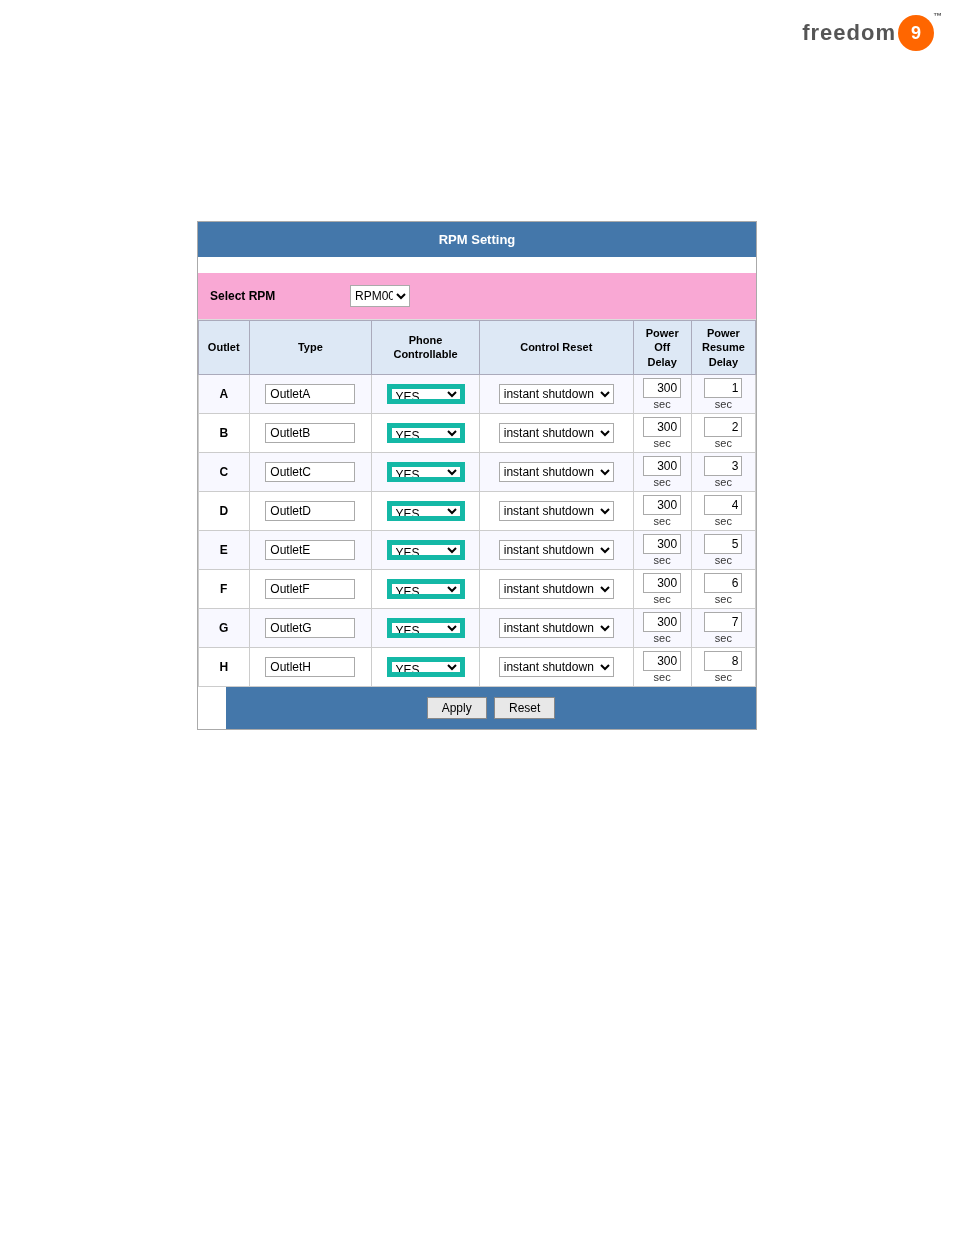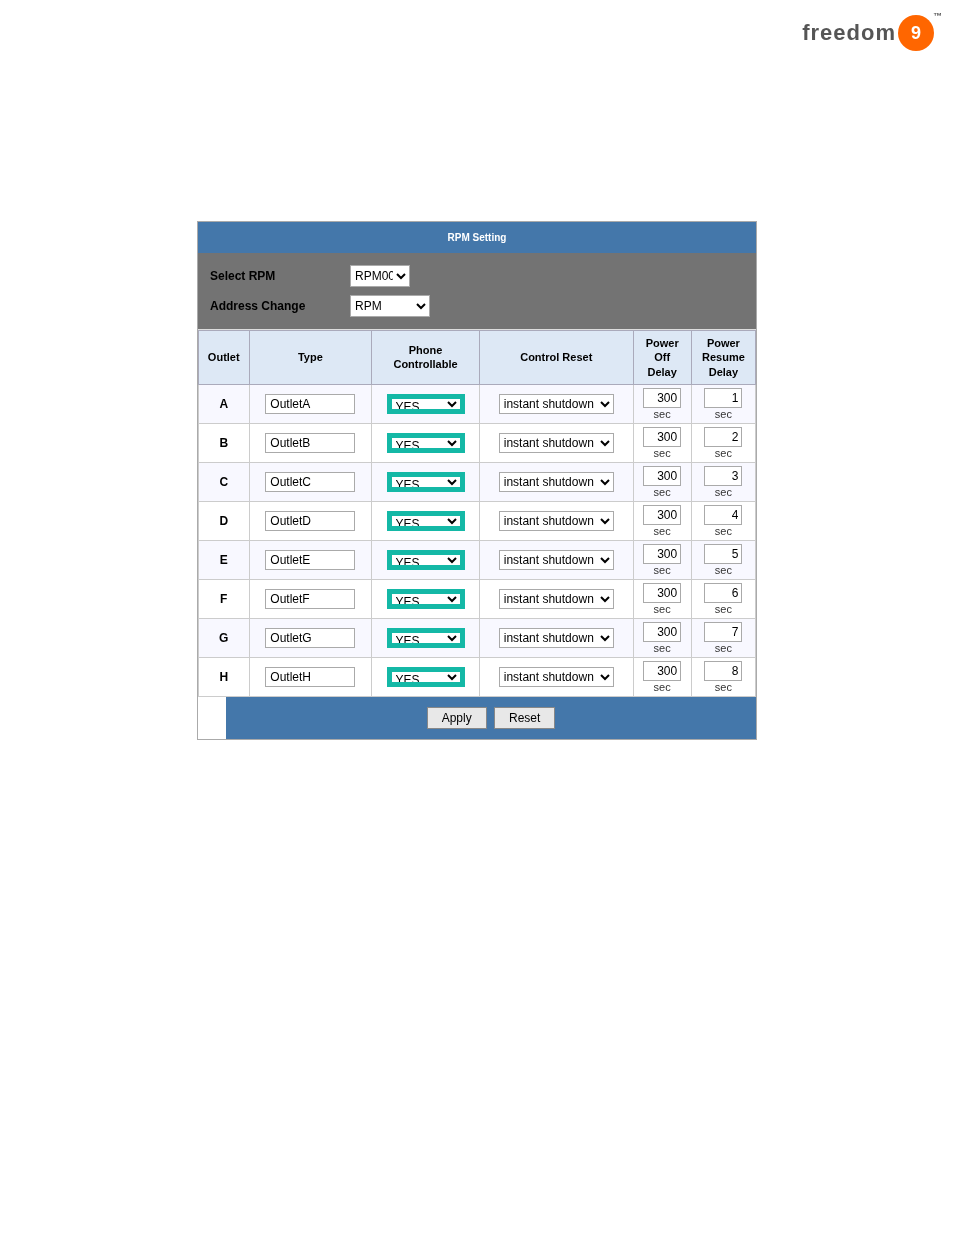--- a/index.html
+++ b/index.html
@@ -67,29 +67,30 @@
       width: 560px;
       border: 1px solid #aaa;
     }
 
     
     .rpm-title {
       background: #4477aa;
       color: white;
       text-align: center;
       padding: 10px;
-      font-size: 10px;
+      font-size: 13px;
       font-weight: bold;
     }
 
     
     .settings-section {
-      background: #737373;
+      background: #f9a8d4;
       padding: 8px 12px;
       border-bottom: 1px solid #ddd;
+      margin-top: 16px;
     }
 
     .settings-row {
       display: flex;
       align-items: center;
       padding: 4px 0;
     }
 
     .settings-label {
       width: 140px;
@@ -243,28 +244,20 @@
   <div class="rpm-table-wrapper">
 
     <div class="rpm-title">RPM Setting</div>
 
     <div class="settings-section">
       <div class="settings-row">
         <div class="settings-label">Select RPM</div>
         <div class="settings-value">
           <select class="rpm-select">
             <option>RPM00</option>
-          </select>
-        </div>
-      </div>
-      <div class="settings-row">
-        <div class="settings-label">Address Change</div>
-        <div class="settings-value">
-          <select class="addr-select">
-            <option>RPM</option>
           </select>
         </div>
       </div>
     </div>
 
     <table class="outlet-table">
       <thead>
         <tr>
           <th>Outlet</th>
           <th>Type</th>

